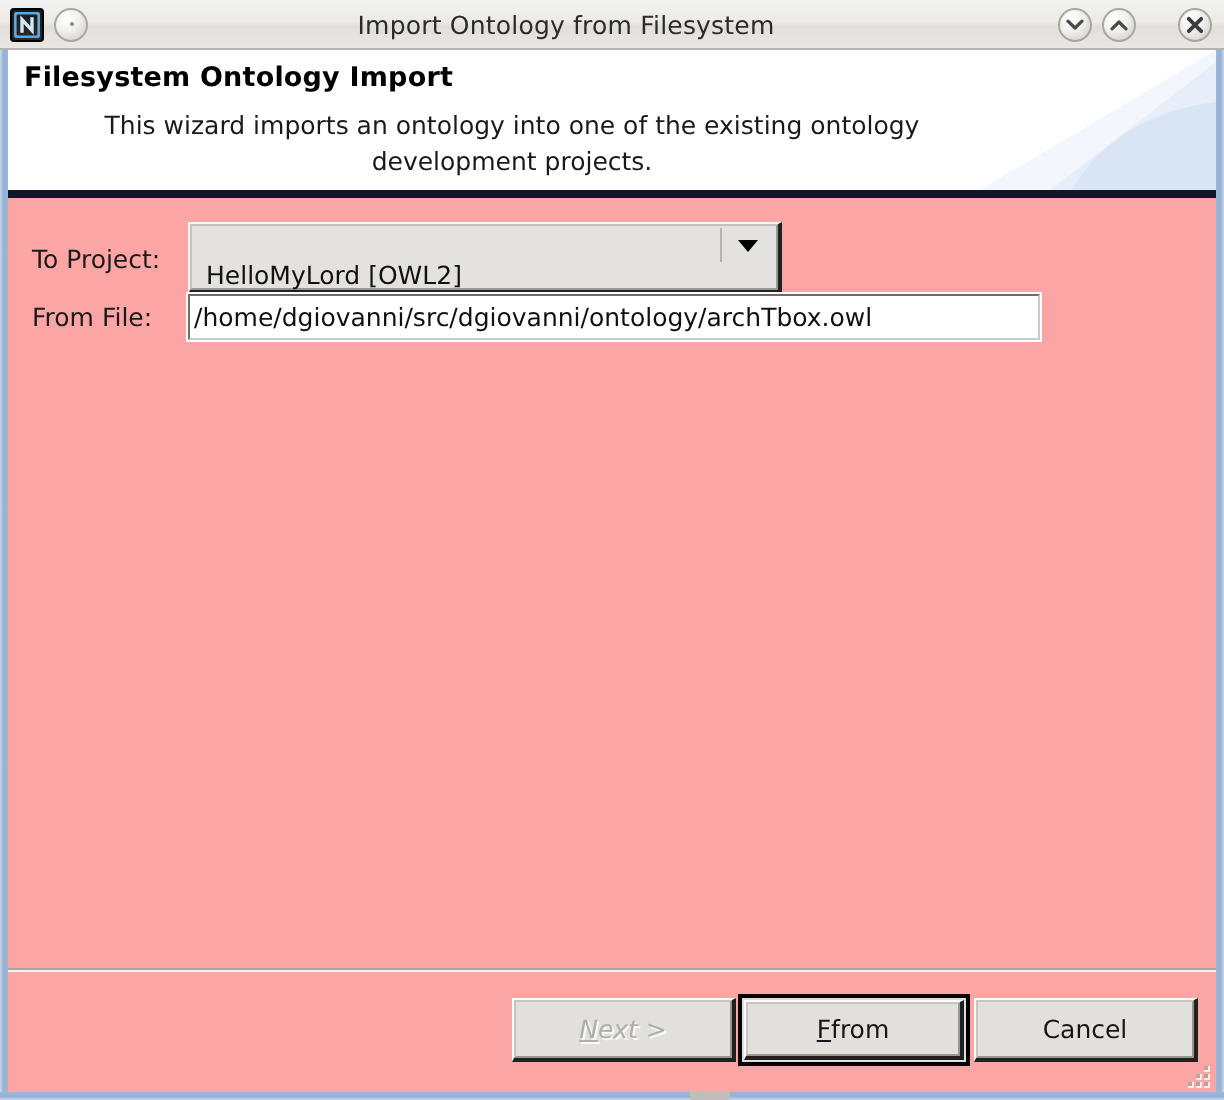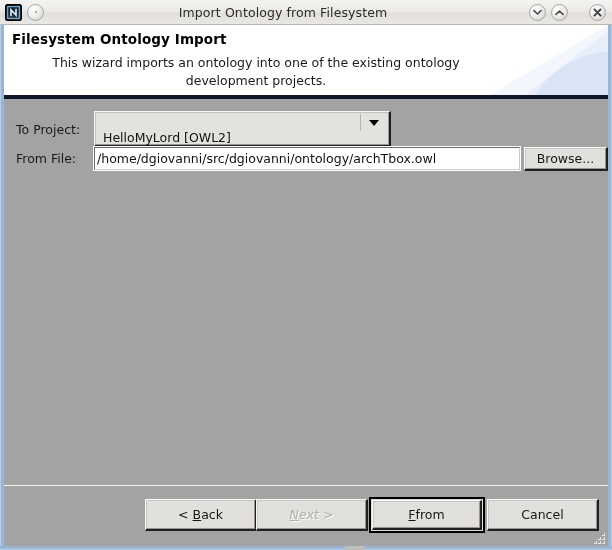--- a/index.html
+++ b/index.html
@@ -146,21 +146,21 @@
     line-height: 18px;
     text-align: center;
   }
 
   
   .body {
     position: absolute;
     left: 4px; top: 99px;
     width: 604px;
     height: 447px;
-    background: #a3a3a3;
+    background: #fca5a5;
     box-sizing: border-box;
   }
 
   .field-row {
     position: absolute;
     display: flex;
     align-items: center;
   }
   .row-project { left: 12px; top: 12px; }
   .row-file    { left: 12px; top: 48px; }
@@ -416,32 +416,26 @@
           <div class="combo-caret"></div>
         </div>
       </div>
     </div>
 
     <div class="field-row row-file">
       <div class="field-label">From File:</div>
       <div class="textfield" title="/home/dgiovanni/src/dgiovanni/ontology/archTbox.owl">/home/dgiovanni/src/dgiovanni/ontology/archTbox.owl</div>
     </div>
 
-    <div class="btn btn-browse">
-      <span>Browse...</span>
-    </div>
   </div>
 
   <div class="sep"></div>
 
   <div class="buttonbar">
 
-    <div class="btn btn-wizard btn-back">
-      <span><span>&lt; </span><span class="mnem">B</span><span>ack</span></span>
-    </div>
 
     <div class="btn btn-wizard btn-next btn-disabled">
       <span><span></span><span class="mnem">N</span><span>ext &gt;</span></span>
     </div>
 
     <div class="btn-default-ring"></div>
     <div class="btn btn-finish-inner">
       <span><span></span><span class="mnem">F</span><span>from</span></span>
     </div>
 

